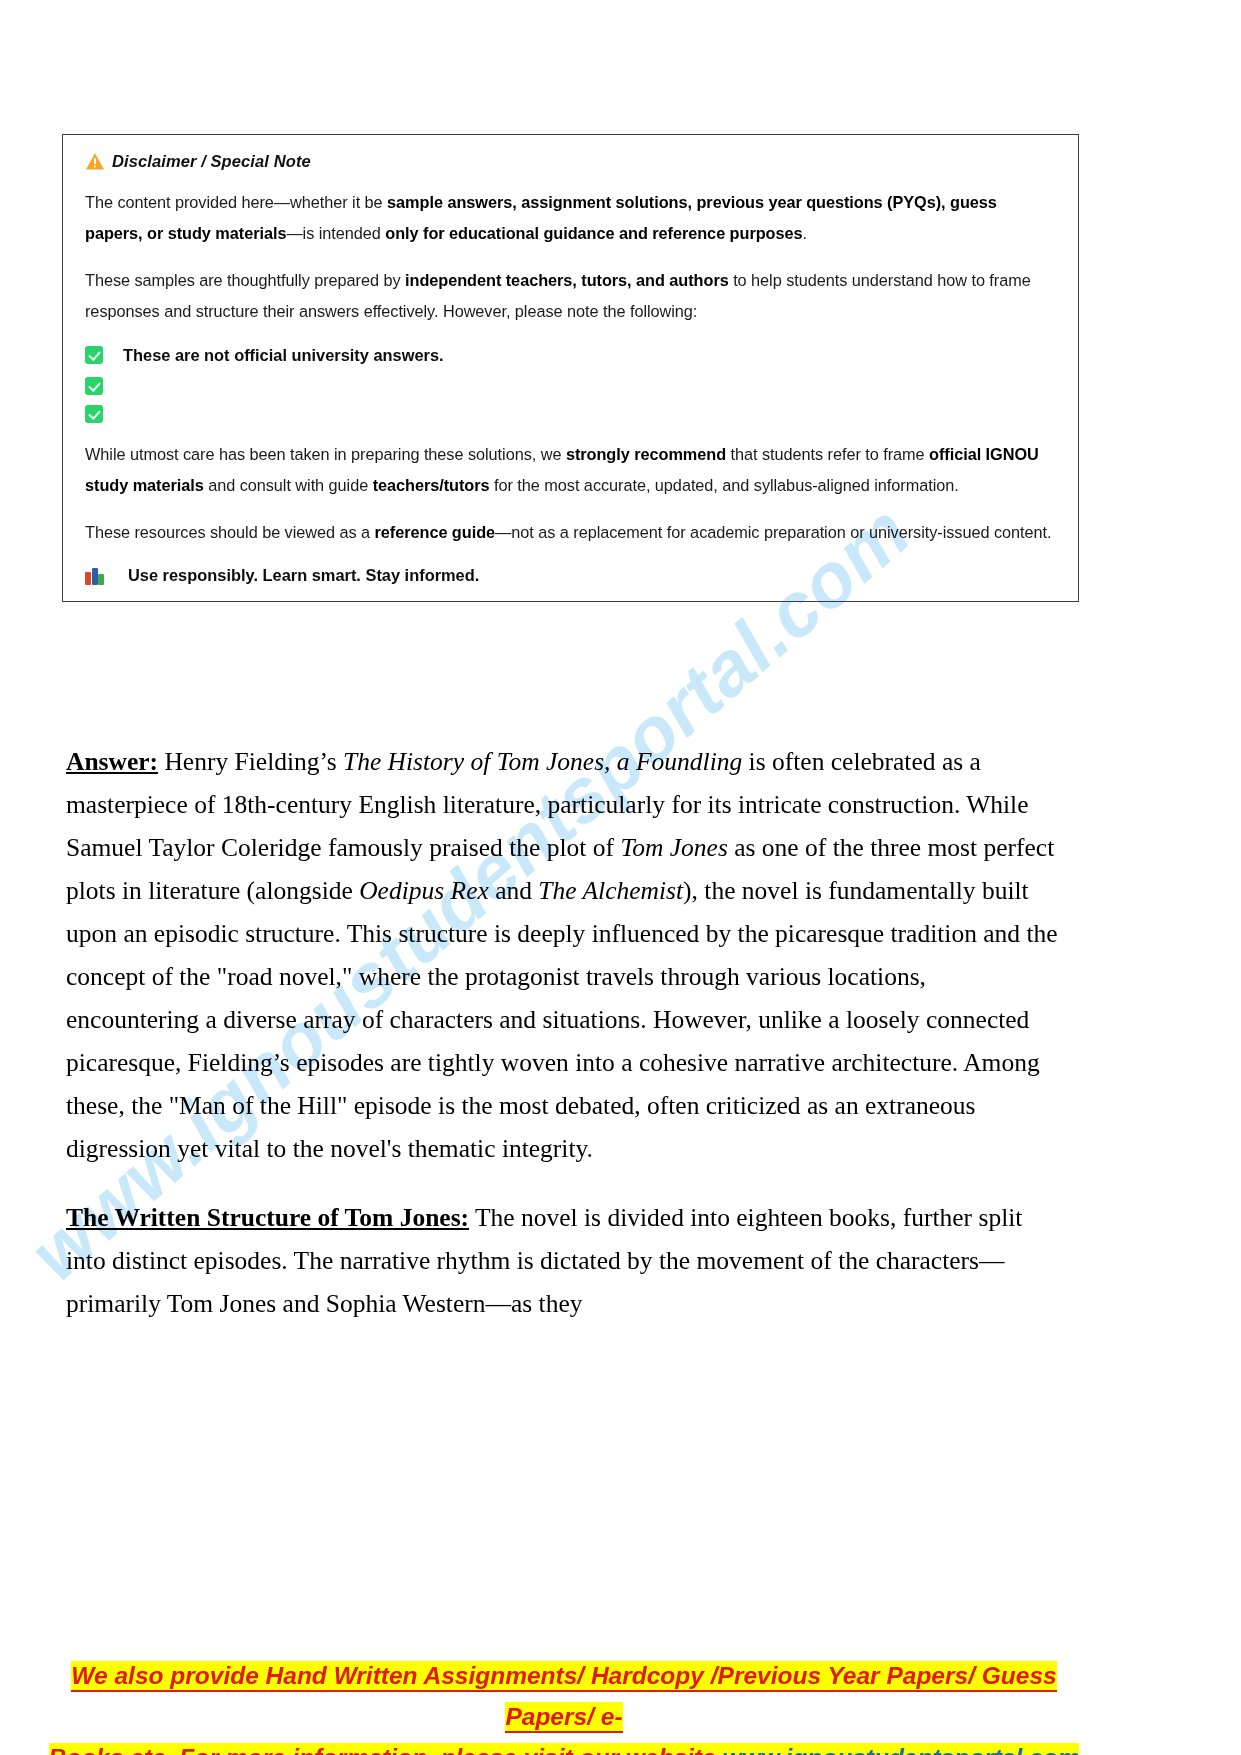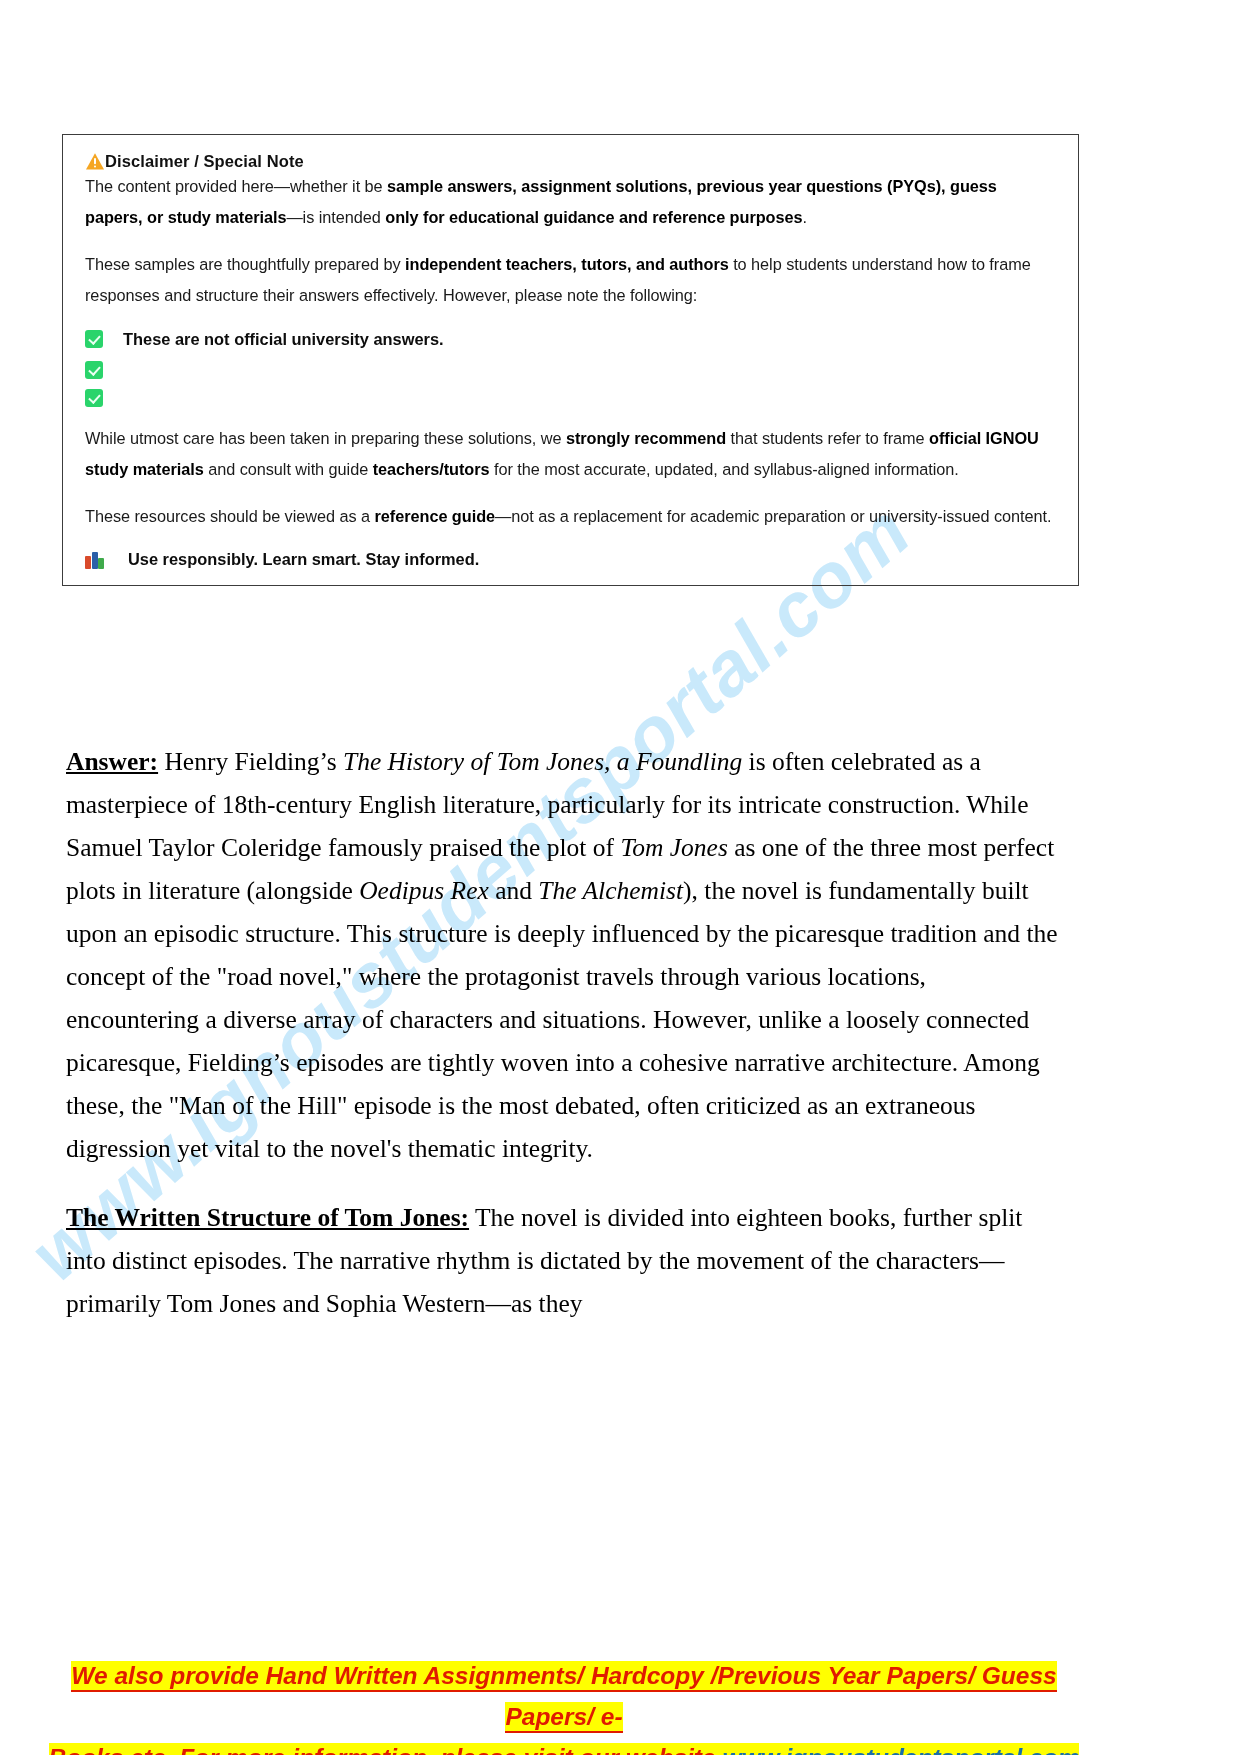--- a/index.html
+++ b/index.html
@@ -55,20 +55,23 @@
     top: 134px;
     width: 1017px;
     box-sizing: border-box;
     border: 1.6px solid #3c3c3c;
     background: transparent;
     padding: 17px 22px 16px 22px;
   }
   #disclaimer-title-row {
     display: flex;
     align-items: center;
+    gap: 7px;
+    margin-bottom: 16px;
+    font-style: italic;
   }
   .warn-icon {
     display: inline-block;
     width: 20px;
     height: 19px;
     position: relative;
     flex: none;
   }
   #disclaimer-title {
     font-size: 16.5px;

